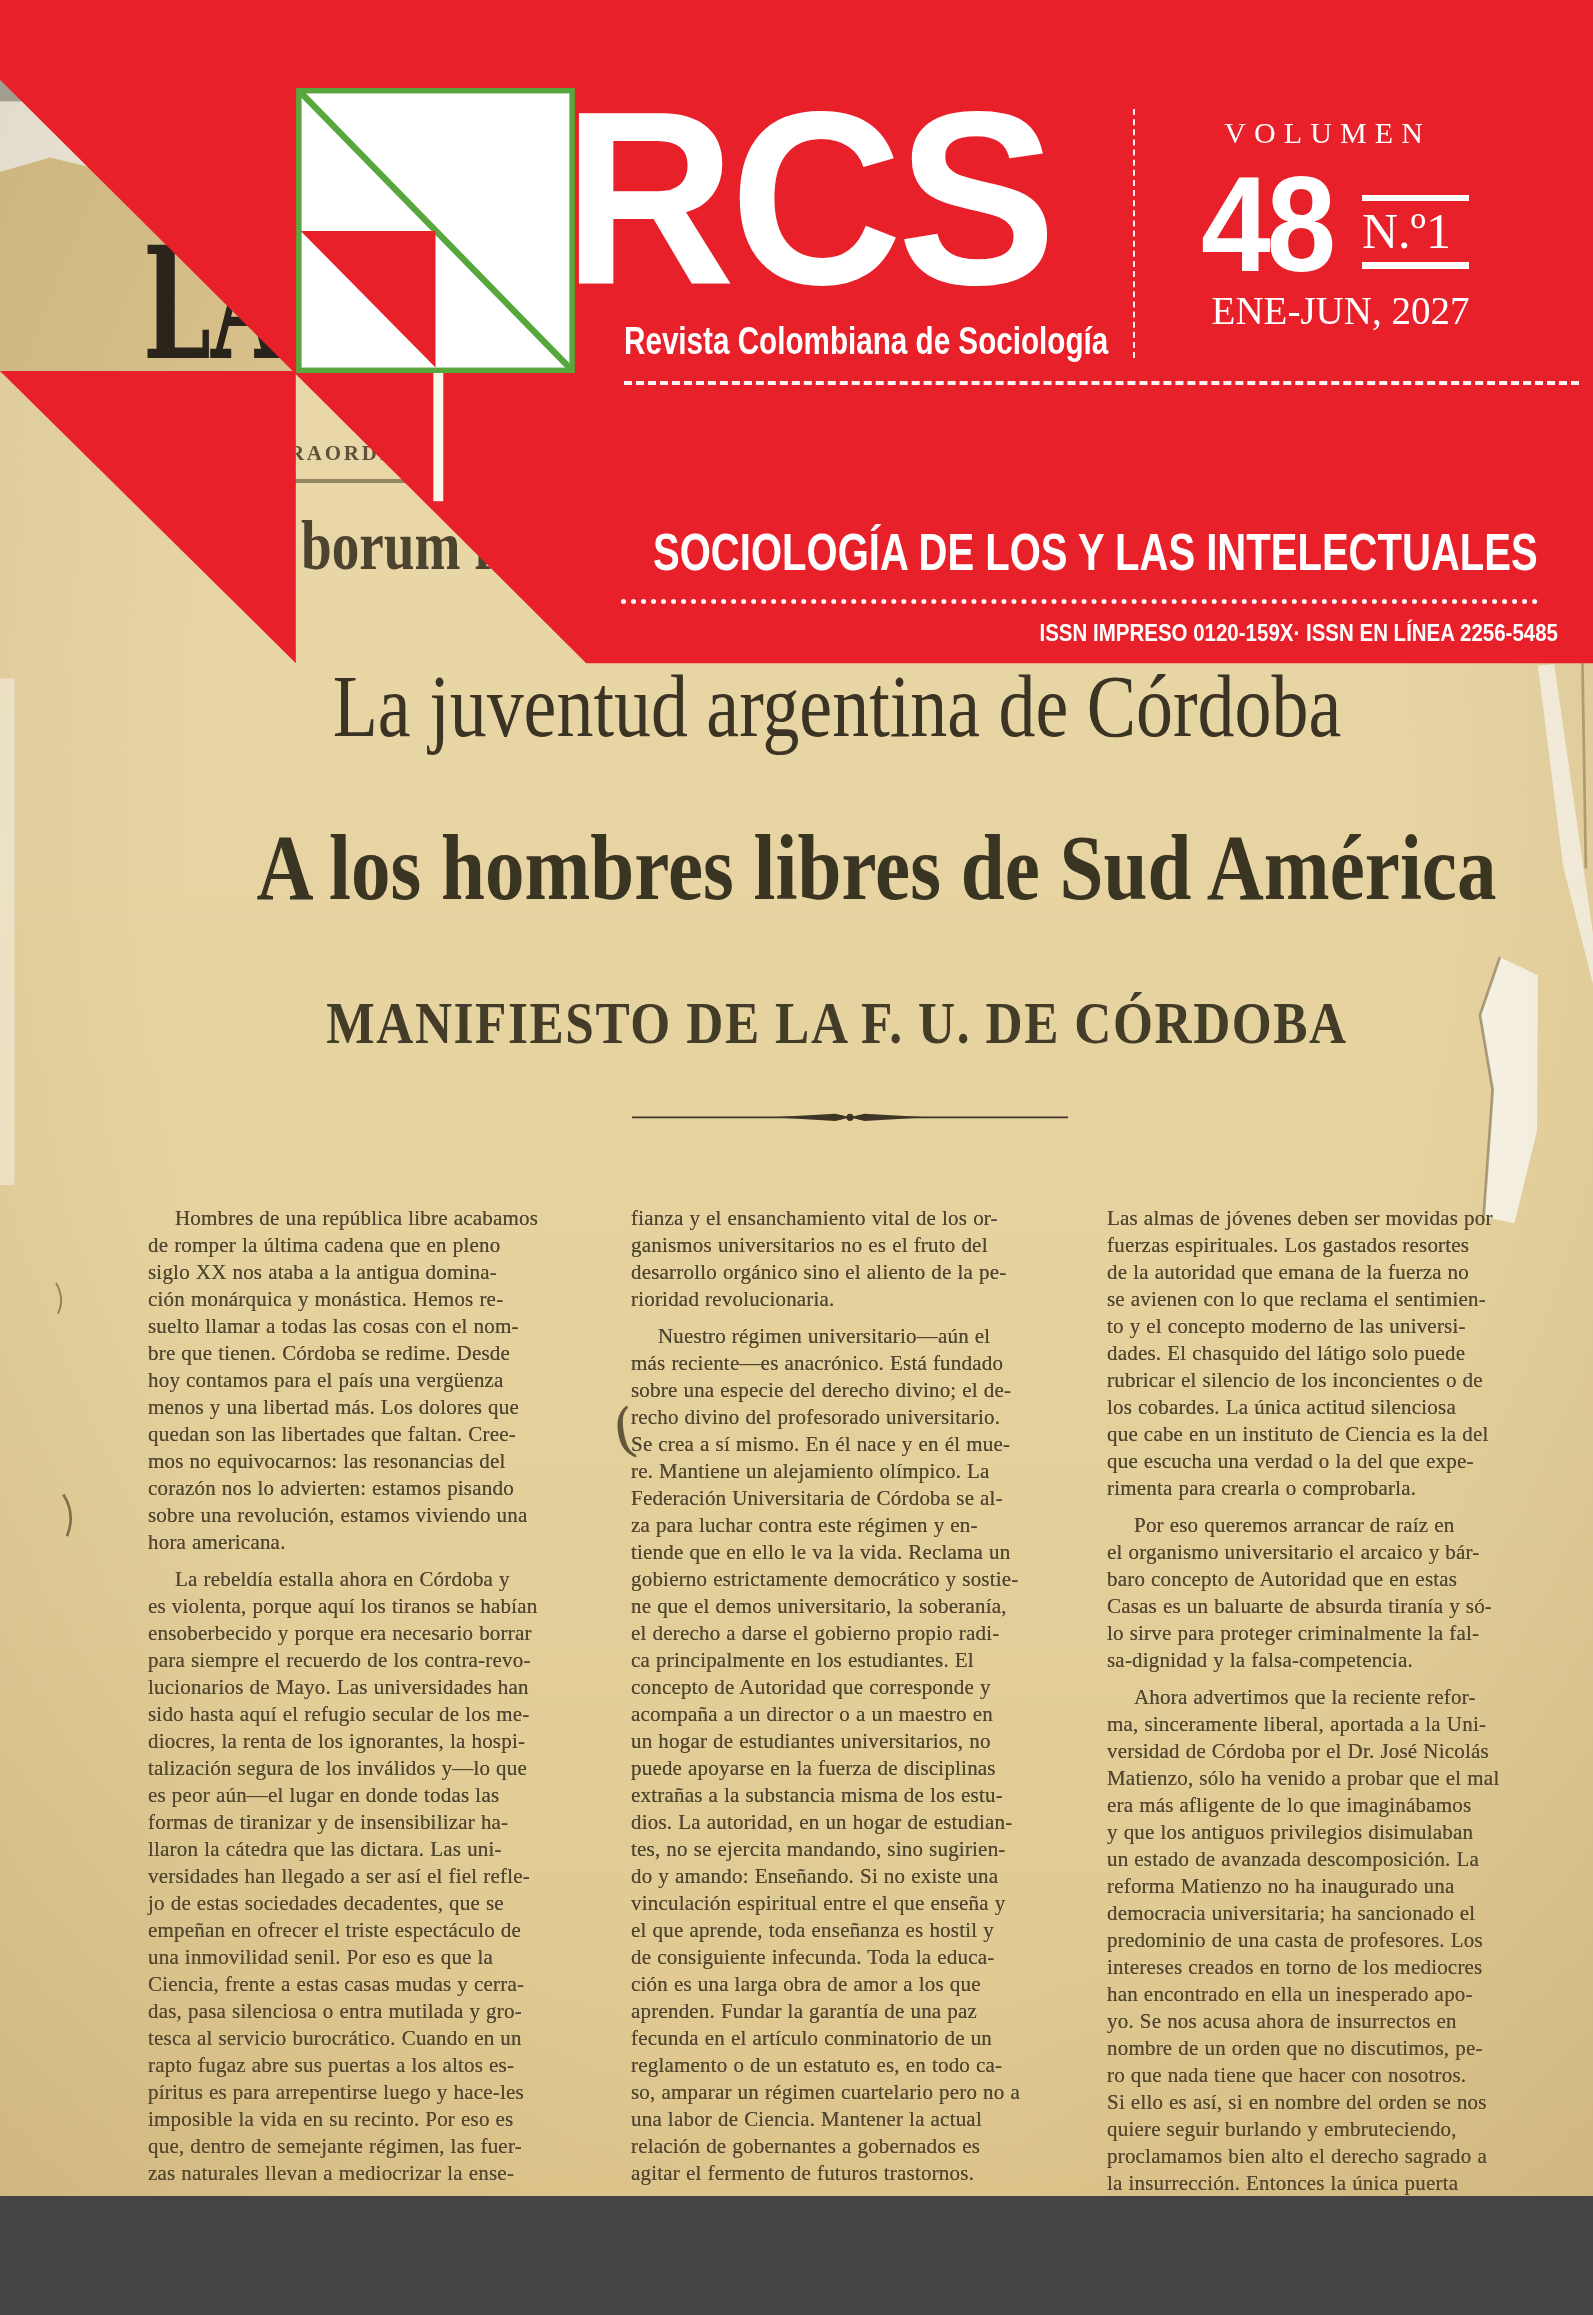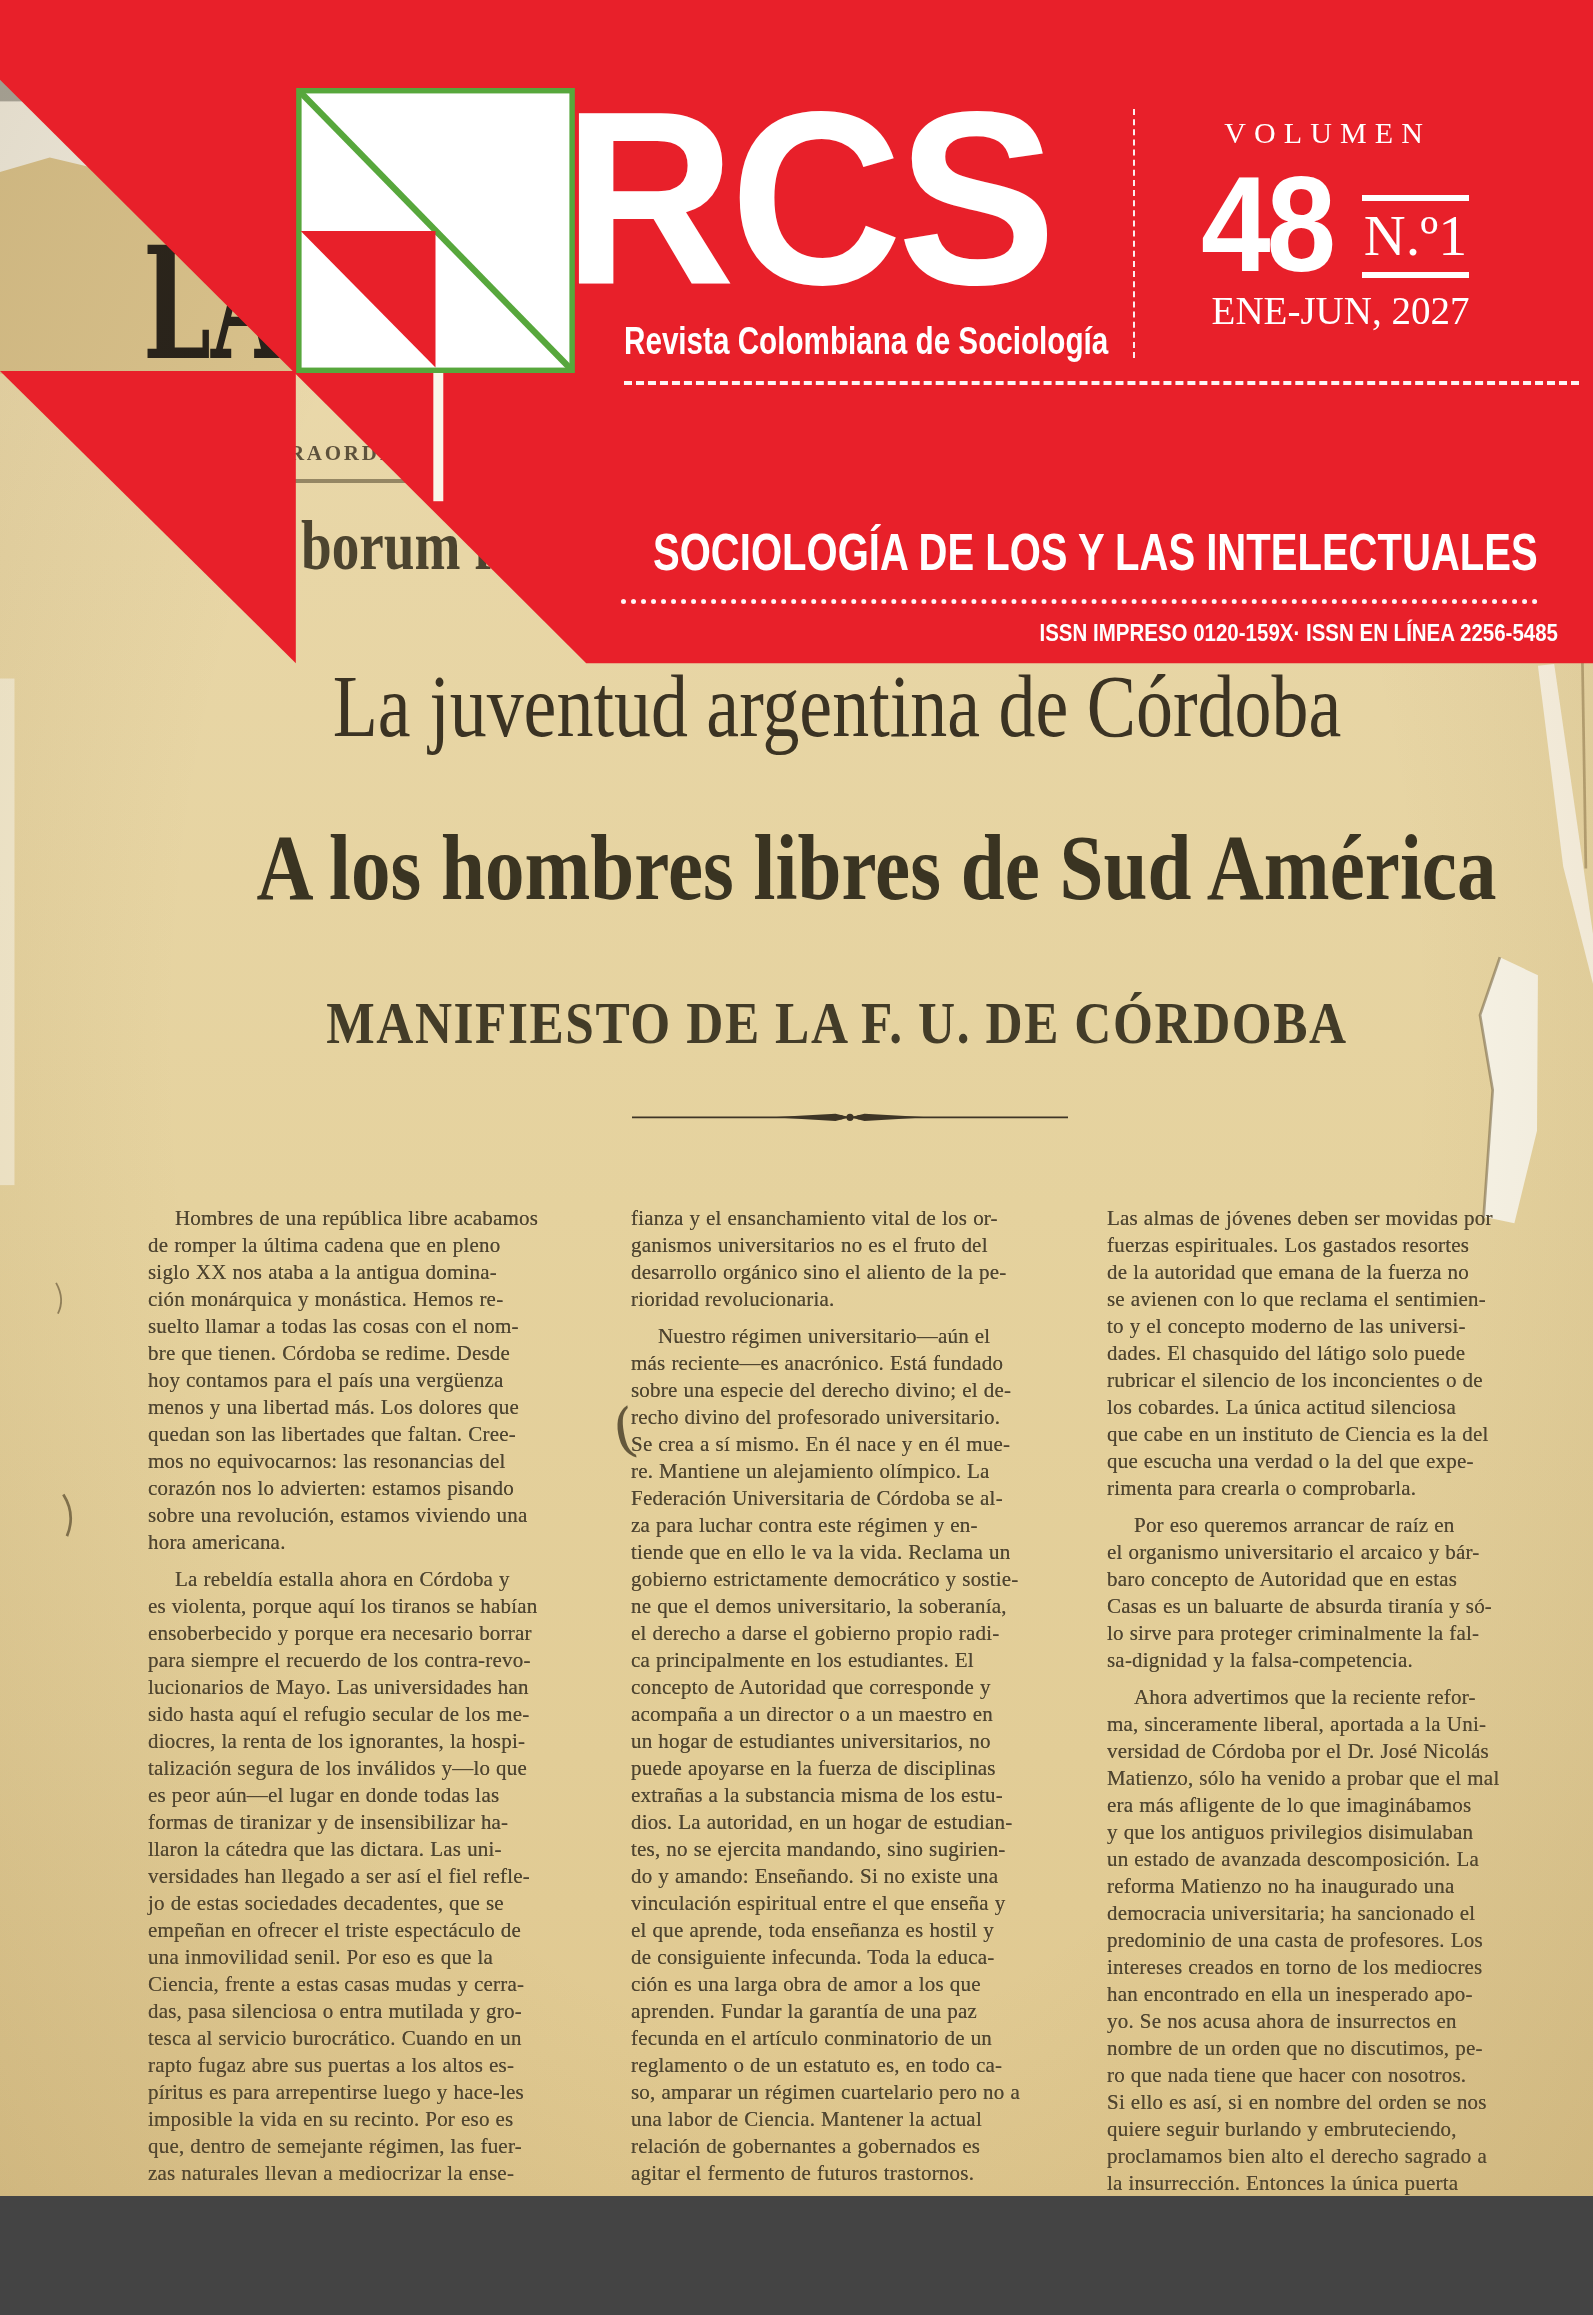--- a/index.html
+++ b/index.html
@@ -48,21 +48,21 @@
   .revista{left:624px;top:322px;font-family:"Liberation Sans",sans-serif;font-weight:bold;
            font-size:38px;line-height:1;transform:scaleX(.78);transform-origin:left top;white-space:nowrap;}
   .dash1{left:624px;top:381px;width:955px;height:0;border-top:4.5px dashed rgba(255,255,255,.95);}
   .vdiv{left:1133px;top:109px;width:0;height:249px;border-left:2.7px dashed rgba(255,255,255,.92);}
   .volumen{left:1205px;top:116px;width:226px;text-align:right;font-family:"Liberation Serif",serif;
            font-size:30px;letter-spacing:8.1px;white-space:nowrap;}
   .num48{left:1201px;top:156px;font-family:"Liberation Sans",sans-serif;font-weight:bold;
          font-size:136px;line-height:1;letter-spacing:-4.5px;transform:scaleX(.92);transform-origin:left top;}
   .n1wrap{left:1362px;top:195px;width:107px;display:flex;flex-direction:column;align-items:stretch;}
   .n1bar{height:6.3px;background:#fff;}
-  .n1txt{font-family:"Liberation Serif",serif;font-size:58px;line-height:1.22;text-align:center;white-space:nowrap;}
+  .n1txt{font-family:"Liberation Serif",serif;font-size:50px;line-height:1.22;white-space:nowrap;}
   .enejun{left:1205px;top:288px;width:271px;text-align:center;font-family:"Liberation Serif",serif;
           font-size:39px;white-space:nowrap;}
   .socio{left:653px;top:526px;font-family:"Liberation Sans",sans-serif;font-weight:bold;
          font-size:52px;line-height:1;transform:scaleX(.77);transform-origin:left top;white-space:nowrap;}
   .dot2{left:621px;top:599px;width:917px;height:0;border-top:5.4px dotted rgba(255,255,255,.95);}
   .issn{left:624px;top:619px;width:934px;text-align:right;font-family:"Liberation Sans",sans-serif;
         font-weight:bold;font-size:24.4px;transform:scaleX(.84);transform-origin:right top;white-space:nowrap;}
 </style>
 </head>
 <body>

